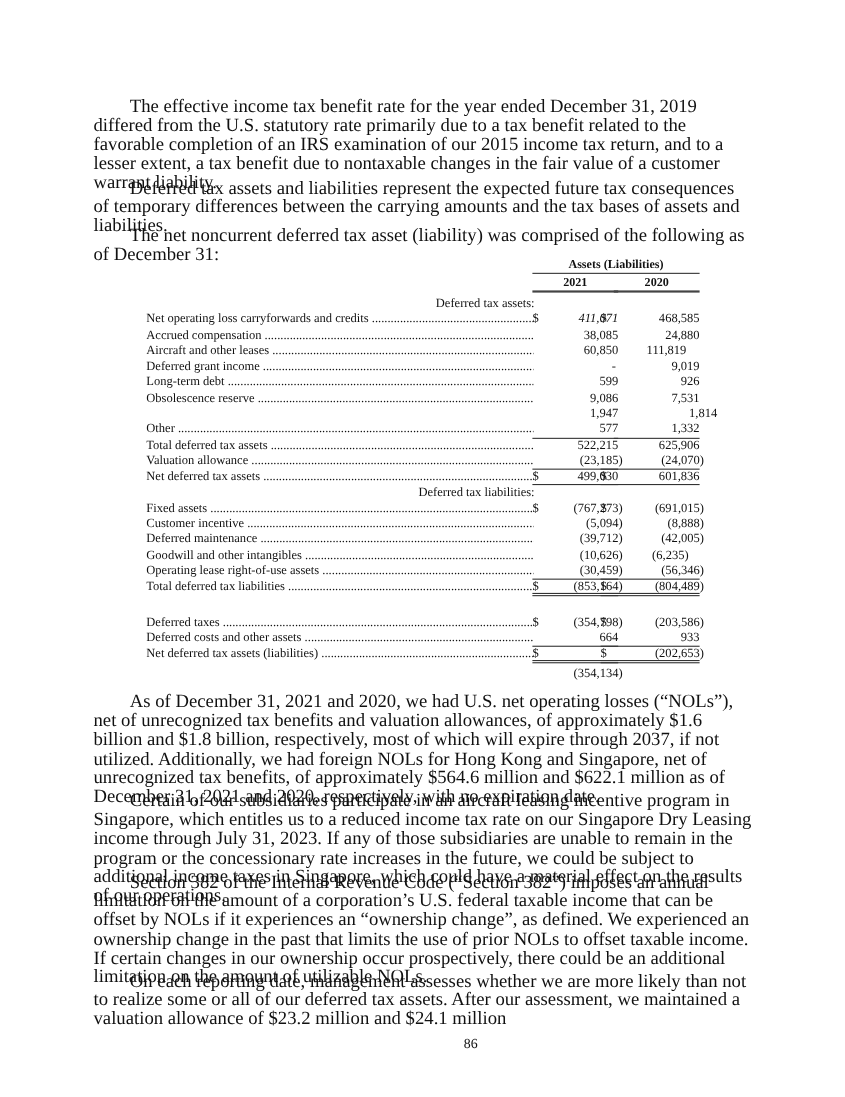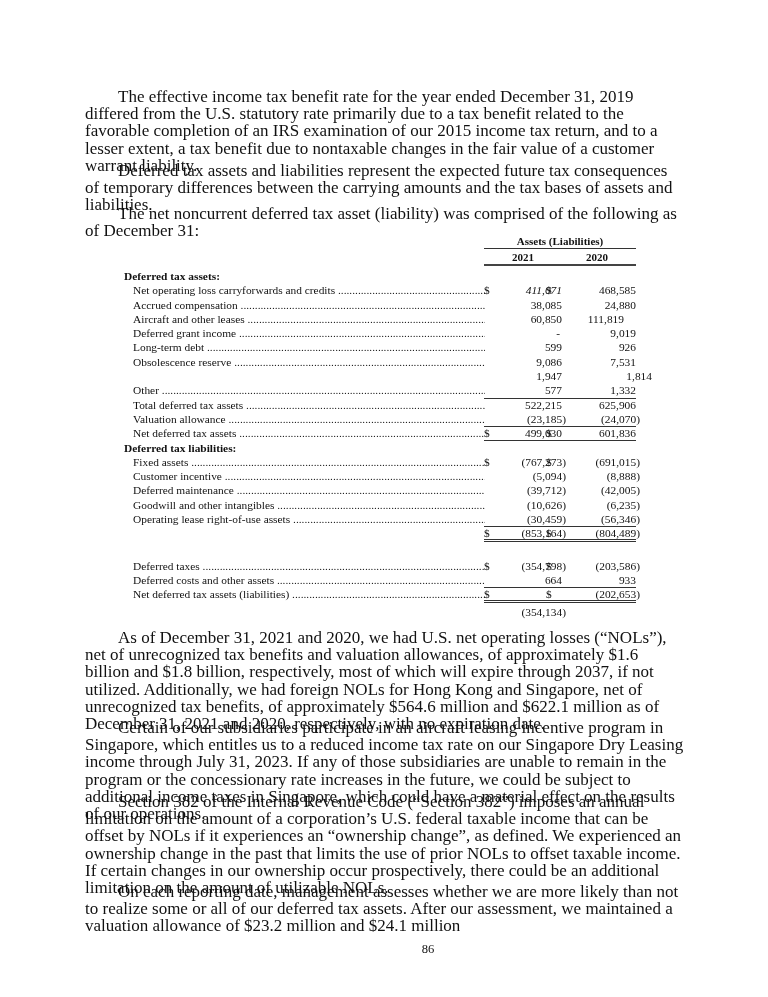--- a/index.html
+++ b/index.html
@@ -3,21 +3,21 @@
 <meta charset="utf-8">
 <style>
   html, body { margin:0; padding:0; background:#ffffff; }
   body { width:768px; height:997px; position:relative; overflow:hidden;
          font-family:"Liberation Serif", serif; color:#111; }
   .para { position:absolute; left:85px; width:600px; font-size:17px; line-height:17.2px; margin:0; }
   .para .indent { display:inline-block; width:33px; }
   .tbl { position:absolute; left:118px; top:234px; width:540px; font-size:11.4px; }
   .row { position:relative; height:14.3px; line-height:14.3px; white-space:nowrap; }
   .row .lbl { position:absolute; left:15px; width:352px; overflow:hidden; }
-  .row .lbl.section { left:6px; font-weight:bold; }
+  .row .lbl.section { left:16px; font-weight:normal;text-align:right; }
   .row .lbl.dots::after { content:" ......................................................................................................................................................"; }
   .cell { position:absolute; top:0; text-align:right; }
   .dol1 { position:absolute; left:366px; width:10px; }
   .hdr1 { position:absolute; top:0; left:366px; width:152px; text-align:center; font-weight:bold; font-size:11px;
           border-bottom:1px solid #333; height:14px; line-height:14px; }
   .hdr2 { position:absolute; top:16px; font-weight:bold; font-size:11px; text-align:center; border-bottom:2px solid #444; height:14px; line-height:14px; }
   .pagenum { position:absolute; top:942px; left:0; width:768px; text-align:center; font-size:12.6px;padding-left:44px; }
 </style>
 </head>
 <body>
@@ -119,28 +119,29 @@
       <span class="cell" style="right:18px;">(8,888)</span>
     </div>
     <div class="row">
       <span class="lbl dots">Deferred maintenance</span>
       <span class="cell" style="right:92px;">(39,712)</span>
       <span class="cell" style="right:18px;">(42,005)</span>
     </div>
     <div class="row">
       <span class="lbl dots">Goodwill and other intangibles</span>
       <span class="cell" style="right:92px;">(10,626)</span>
-      <span class="cell" style="right:18px;">(6,235)</span>
+      <span class="cell" style="right:32px;">(6,235)</span>
     </div>
     <div class="row">
       <span class="lbl dots">Operating lease right-of-use assets</span>
       <span class="cell" style="right:92px;">(30,459)</span>
       <span class="cell" style="right:18px;">(56,346)</span>
     </div>
     <div class="row">
+      <span class="lbl dots">Total deferred tax liabilities</span>
       <span style="position:absolute;left:366px;width:78px;top:0;height:12px;border-top:1px solid #333;border-bottom:3px double #333;"></span>
       <span style="position:absolute;left:428px;width:90px;top:0;height:12px;border-top:1px solid #333;border-bottom:3px double #333;"></span>
       <span class="dol1">$</span>
       <span class="cell" style="right:92px;">(853,164)</span>
       <span class="dol1" style="left:428px;">$</span>
       <span class="cell" style="right:18px;">(804,489)</span>
     </div>
 
     <div class="row" style="height:18px;"></div>
 

